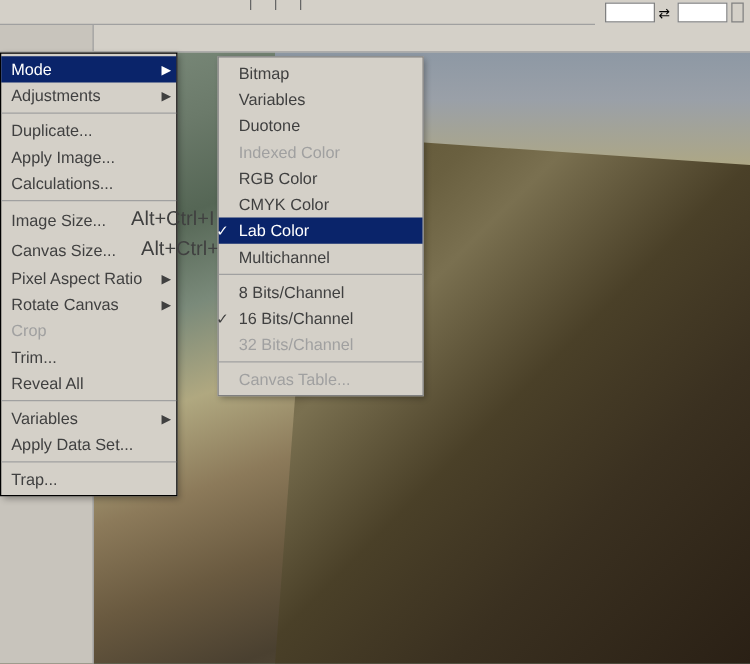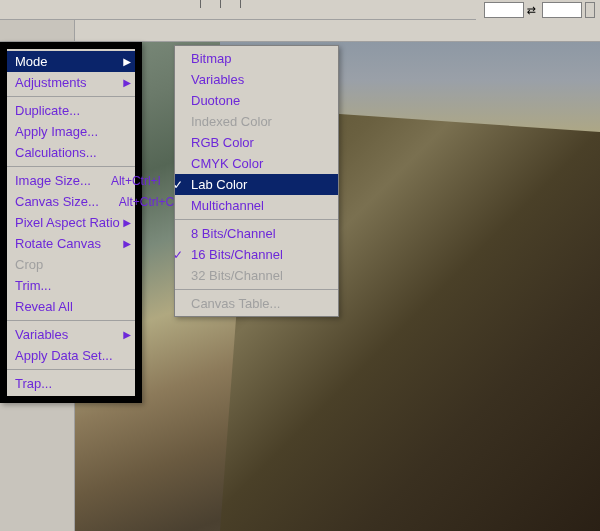--- a/index.html
+++ b/index.html
@@ -160,48 +160,48 @@
       top: 42px;
       left: 0;
       z-index: 200;
       display: flex;
     }
 
     
     .primary-menu {
       width: 142px;
       background: #d4d0c8;
-      border: 7px solid #000000;
+      border: 1px solid #000000;
       box-shadow: 2px 2px 5px rgba(0,0,0,0.3);
       padding: 2px 0;
     }
 
     .menu-item {
       padding: 3px 20px 3px 8px;
       cursor: pointer;
       display: flex;
       justify-content: space-between;
       align-items: center;
       white-space: nowrap;
-      color: #6d28d9;
+      color: #404040;
       font-size: 13px;
       position: relative;
     }
 
     .menu-item.highlighted {
       background: #0a246a;
       color: white;
     }
 
     .menu-item.disabled {
       color: #a0a0a0;
     }
 
     .menu-item .shortcut {
-      font-size: 12px;
+      font-size: 16px;
       margin-left: 20px;
       color: inherit;
     }
 
     .menu-item .arrow {
       font-size: 10px;
       position: absolute;
       right: 4px;
     }
 

